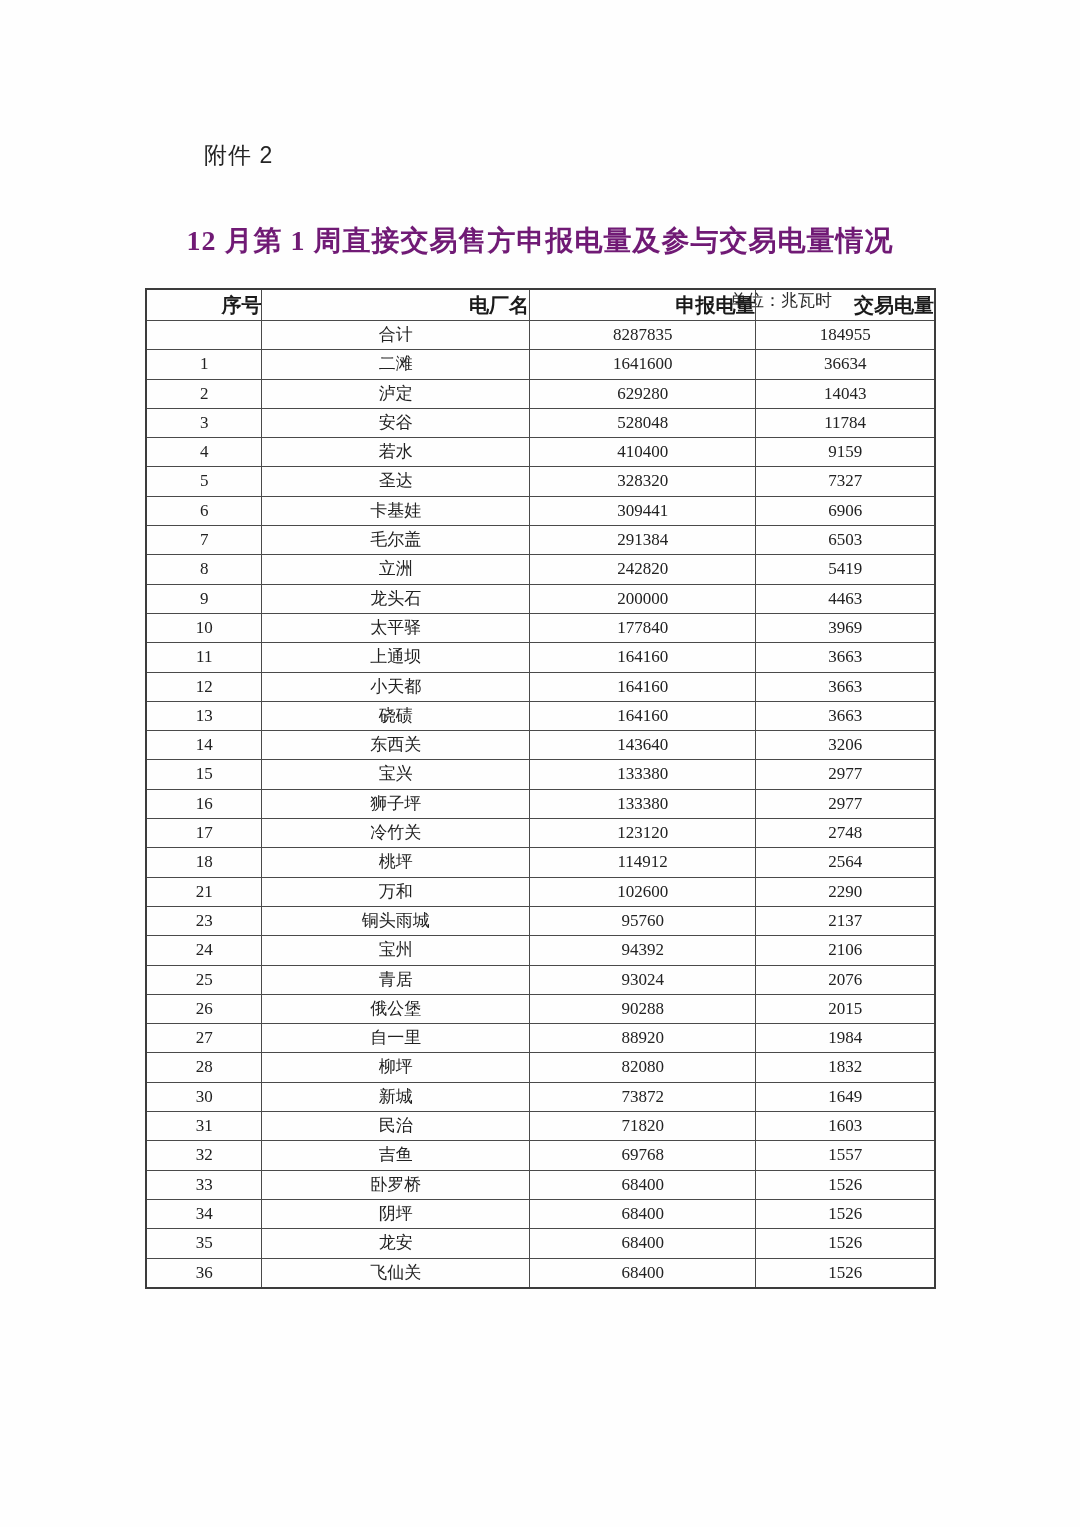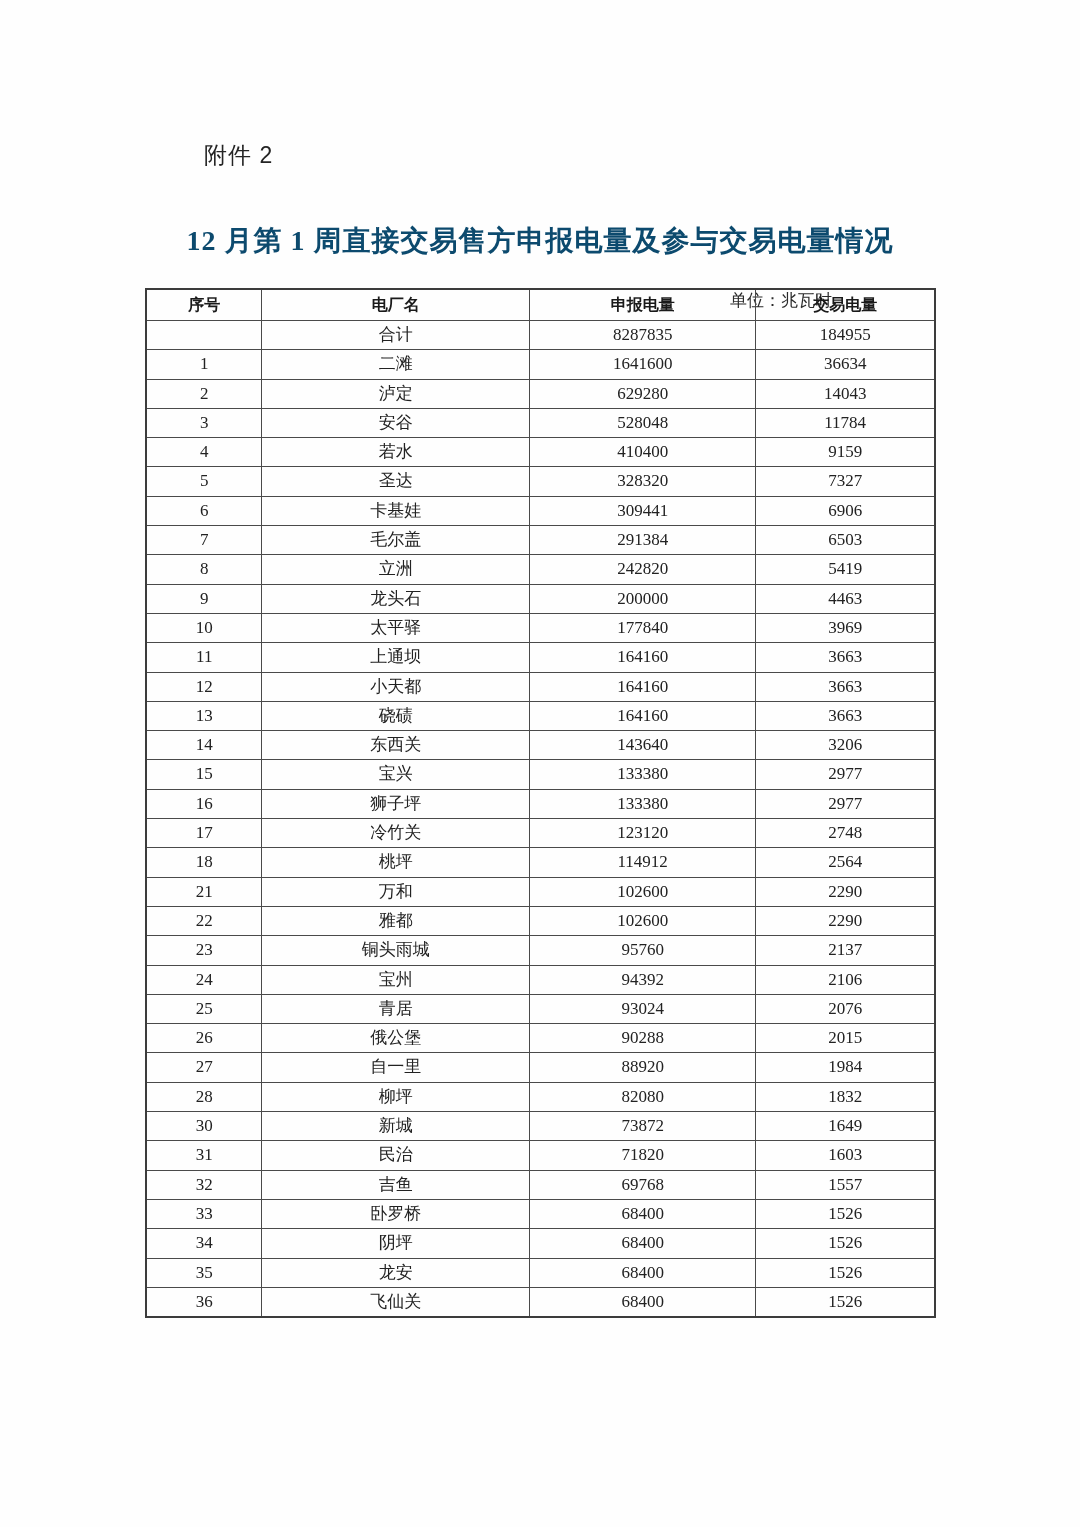--- a/index.html
+++ b/index.html
@@ -28,21 +28,21 @@
   }
   .doc-title {
     position: absolute;
     left: 0;
     width: 100%;
     top: 222px;
     margin: 0;
     text-align: center;
     font-size: 28px;
     font-weight: bold;
-    color: #0c4a6e;
+    color: #701a75;
     letter-spacing: 1px;
   }
   .unit-note {
     position: absolute;
     top: 249px;
     right: 248px;
     font-size: 17px;
     color: #2a2a2a;
     margin-top: 40px;
   }
@@ -65,23 +65,24 @@
     padding: 0;
     height: 28.3px;
     line-height: 28.3px;
     overflow: hidden;
     white-space: nowrap;
   }
   table.power-table thead th {
     height: 30px;
     line-height: 30px;
     font-weight: bold;
-    font-size: 16px;
+    font-size: 20px;
     font-family: "Liberation Sans", "DejaVu Sans", sans-serif;
     color: #1a1a1a;
+    text-align: right;
   }
   col.c-no   { width: 14.7%; }
   col.c-name { width: 33.9%; }
   col.c-dec  { width: 28.7%; }
   col.c-trd  { width: 22.7%; }
 </style>
 </head>
 <body>
 
 <div class="page">
@@ -222,26 +223,20 @@
           <td>114912</td>
           <td>2564</td>
         </tr>
         <tr>
           <td>21</td>
           <td>万和</td>
           <td>102600</td>
           <td>2290</td>
         </tr>
         <tr>
-          <td>22</td>
-          <td>雅都</td>
-          <td>102600</td>
-          <td>2290</td>
-        </tr>
-        <tr>
           <td>23</td>
           <td>铜头雨城</td>
           <td>95760</td>
           <td>2137</td>
         </tr>
         <tr>
           <td>24</td>
           <td>宝州</td>
           <td>94392</td>
           <td>2106</td>

